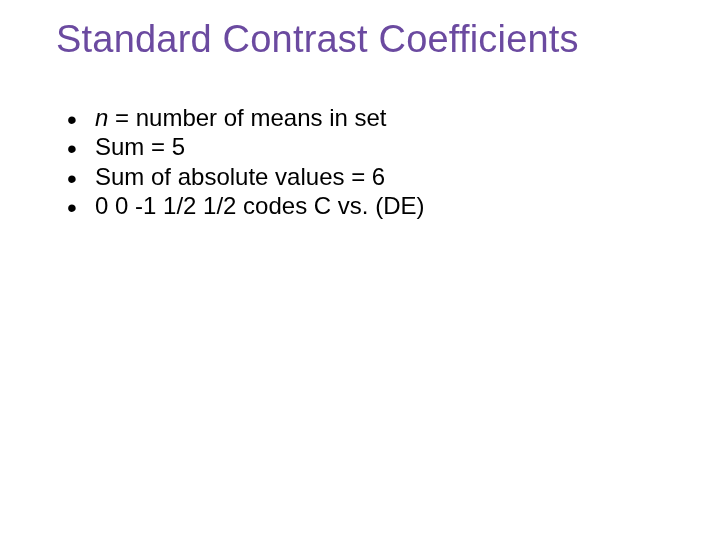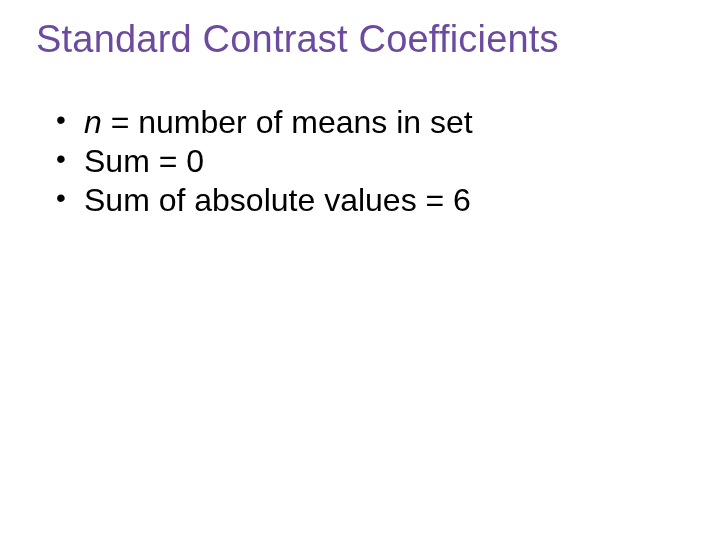--- a/index.html
+++ b/index.html
@@ -9,35 +9,35 @@
     height: 540px;
     background: #ffffff;
     font-family: Arial, Helvetica, sans-serif;
     color: #000000;
     overflow: hidden;
   }
   .slide {
     box-sizing: border-box;
     width: 720px;
     height: 540px;
-    padding: 18px 36px 0 36px;
+    padding: 18px 36px 0 56px;
   }
   .title {
     color: #6b4aa0;
     font-size: 38px;
     font-weight: 400;
     margin: 0 0 42px 0;
     letter-spacing: 0.2px;
     white-space: nowrap;
   }
   ul.bullets {
     list-style: none;
     padding: 0 0 0 8px;
-    margin: 12px;
-    font-size: 32px;
+    margin: 3px;
+    font-size: 24px;
     line-height: 1.22;
   }
   ul.bullets li {
     position: relative;
     padding-left: 28px;
     margin: 0;
   }
   ul.bullets li::before {
     content: "•";
     position: absolute;
@@ -54,16 +54,17 @@
     top: 0.05em;
   }
 </style>
 </head>
 <body>
 
 <div class="slide">
   <h1 class="title">Standard  Contrast Coefficients</h1>
   <ul class="bullets">
     <li><span class="ital">n</span><span> = number of means in set</span></li>
-    <li><span>Sum = 0</span></li>
+    <li><span>Sum = 5</span></li>
     <li><span>Sum of absolute values = 6</span></li>
+    <li><span>0 0 -1 1/2 1/2 codes C vs. (DE)</span></li>
   </ul>
 </div>
 
 </body></html>

